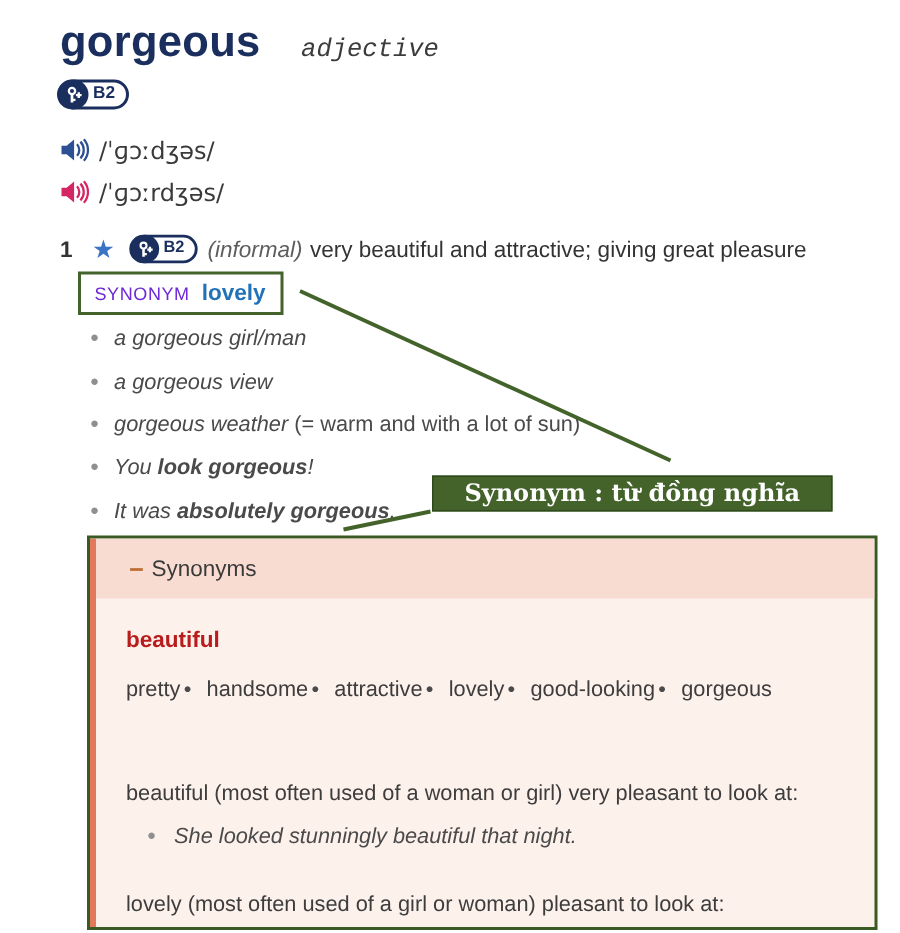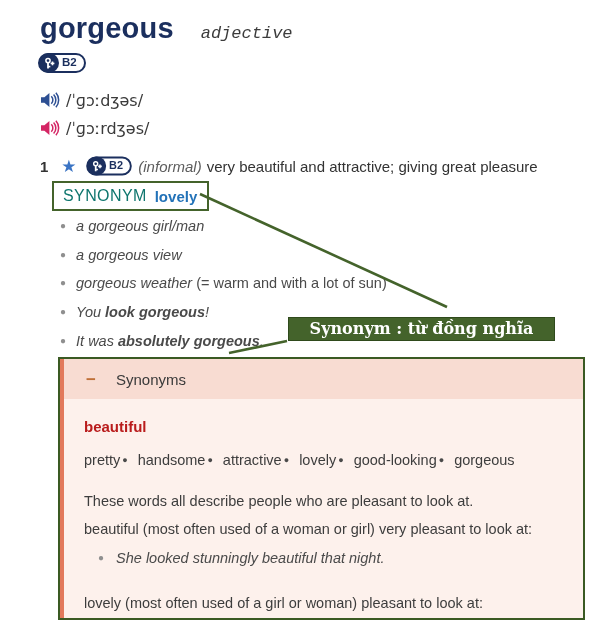--- a/index.html
+++ b/index.html
@@ -46,21 +46,21 @@
   .sense-line{position:absolute;left:40px;top:155px;display:flex;align-items:center;height:22px;white-space:nowrap;}
   .sense-num{font-size:15px;font-weight:bold;color:var(--text-dark);}
   .star{color:var(--star-blue);font-size:17px;margin-left:13px;line-height:1;}
   .sense-line .badge{margin-left:8px;transform:scale(.95);}
   .register{font-size:15px;font-style:italic;color:var(--text-gray);margin-left:6px;}
   .definition{font-size:15px;color:var(--text-dark);margin-left:5px;}
 
   
   .syn-box{position:absolute;left:52px;top:181px;border:2px solid var(--anno-green);
     background:#fff;display:inline-flex;align-items:center;padding:4px 10px 4px 9px;}
-  .syn-label{font-size:16px;color:#0f766e;letter-spacing:.4px;}
+  .syn-label{font-size:12px;color:#6d28d9;letter-spacing:.4px;}
   .syn-word{font-size:15px;font-weight:bold;color:var(--link-blue);margin-left:8px;text-decoration:none;}
 
   
   .examples{position:absolute;left:60px;top:212px;}
   .example-item{display:flex;align-items:center;height:28.6px;}
   .ex-bullet{color:#8f8f8f;font-size:10px;margin-right:10px;line-height:1;}
   .ex-text{font-size:14.5px;color:var(--ex-gray);white-space:nowrap;}
   .ex-text .i{font-style:italic;}
   .ex-text .b{font-weight:bold;}
 
@@ -71,21 +71,21 @@
     font-family:"DejaVu Serif",serif;font-weight:bold;font-size:16px;
     display:flex;align-items:center;justify-content:center;line-height:1;}
 
   
   .panel{position:absolute;left:58px;top:357px;width:527px;height:263px;
     border:2px solid var(--panel-border);background:var(--panel-body-bg);overflow:hidden;}
   .panel-stripe{position:absolute;left:0;top:0;width:4px;height:100%;background:var(--stripe);}
   .panel-header{position:absolute;left:4px;right:0;top:0;height:40px;background:var(--panel-header-bg);
     display:flex;align-items:center;padding-left:22px;cursor:pointer;}
   .minus{color:var(--minus);font-weight:bold;font-size:17px;line-height:1;}
-  .panel-title{font-size:15px;color:#3a3a3a;margin-left:20px;}
+  .panel-title{font-size:15px;color:#3a3a3a;margin-left:5px;}
   .panel-p{position:absolute;left:24px;right:16px;font-size:14.5px;color:#3d3d3d;}
   .p-headword{top:59px;font-weight:bold;font-size:15px;color:#b91c1c;}
   .p-words{top:93px;}
   .word-item{color:#3d3d3d;}
   .word-sep{color:#4a4a4a;font-size:9px;vertical-align:2px;margin:0 10px 0 2px;}
   .p-intro{top:134px;}
   .p-def1{top:162px;}
   .p-example{top:191px;display:flex;align-items:center;padding-left:14px;}
   .p-example .ex-bullet{margin-right:12px;}
   .p-example .txt{font-style:italic;color:var(--ex-gray);}
@@ -192,21 +192,20 @@
   <div class="anno-label">Synonym : từ đồng nghĩa</div>
 
   <div class="panel">
     <div class="panel-stripe"></div>
     <div class="panel-header">
       <span class="minus">−</span>
       <span class="panel-title">Synonyms</span>
     </div>
     <div class="panel-p p-headword">beautiful</div>
     <div class="panel-p p-words"><span class="word-item">pretty</span><span class="word-sep">●</span><span class="word-item">handsome</span><span class="word-sep">●</span><span class="word-item">attractive</span><span class="word-sep">●</span><span class="word-item">lovely</span><span class="word-sep">●</span><span class="word-item">good-looking</span><span class="word-sep">●</span><span class="word-item">gorgeous</span></div>
-    <div class="panel-p p-intro">These words all describe people who are pleasant to look at.</div>
     <div class="panel-p p-def1">beautiful (most often used of a woman or girl) very pleasant to look at:</div>
     <div class="panel-p p-example">
       <span class="ex-bullet">●</span>
       <span class="txt">She looked stunningly beautiful that night.</span>
     </div>
     <div class="panel-p p-def2">lovely (most often used of a girl or woman) pleasant to look at:</div>
   </div>
 
 </div>
 

